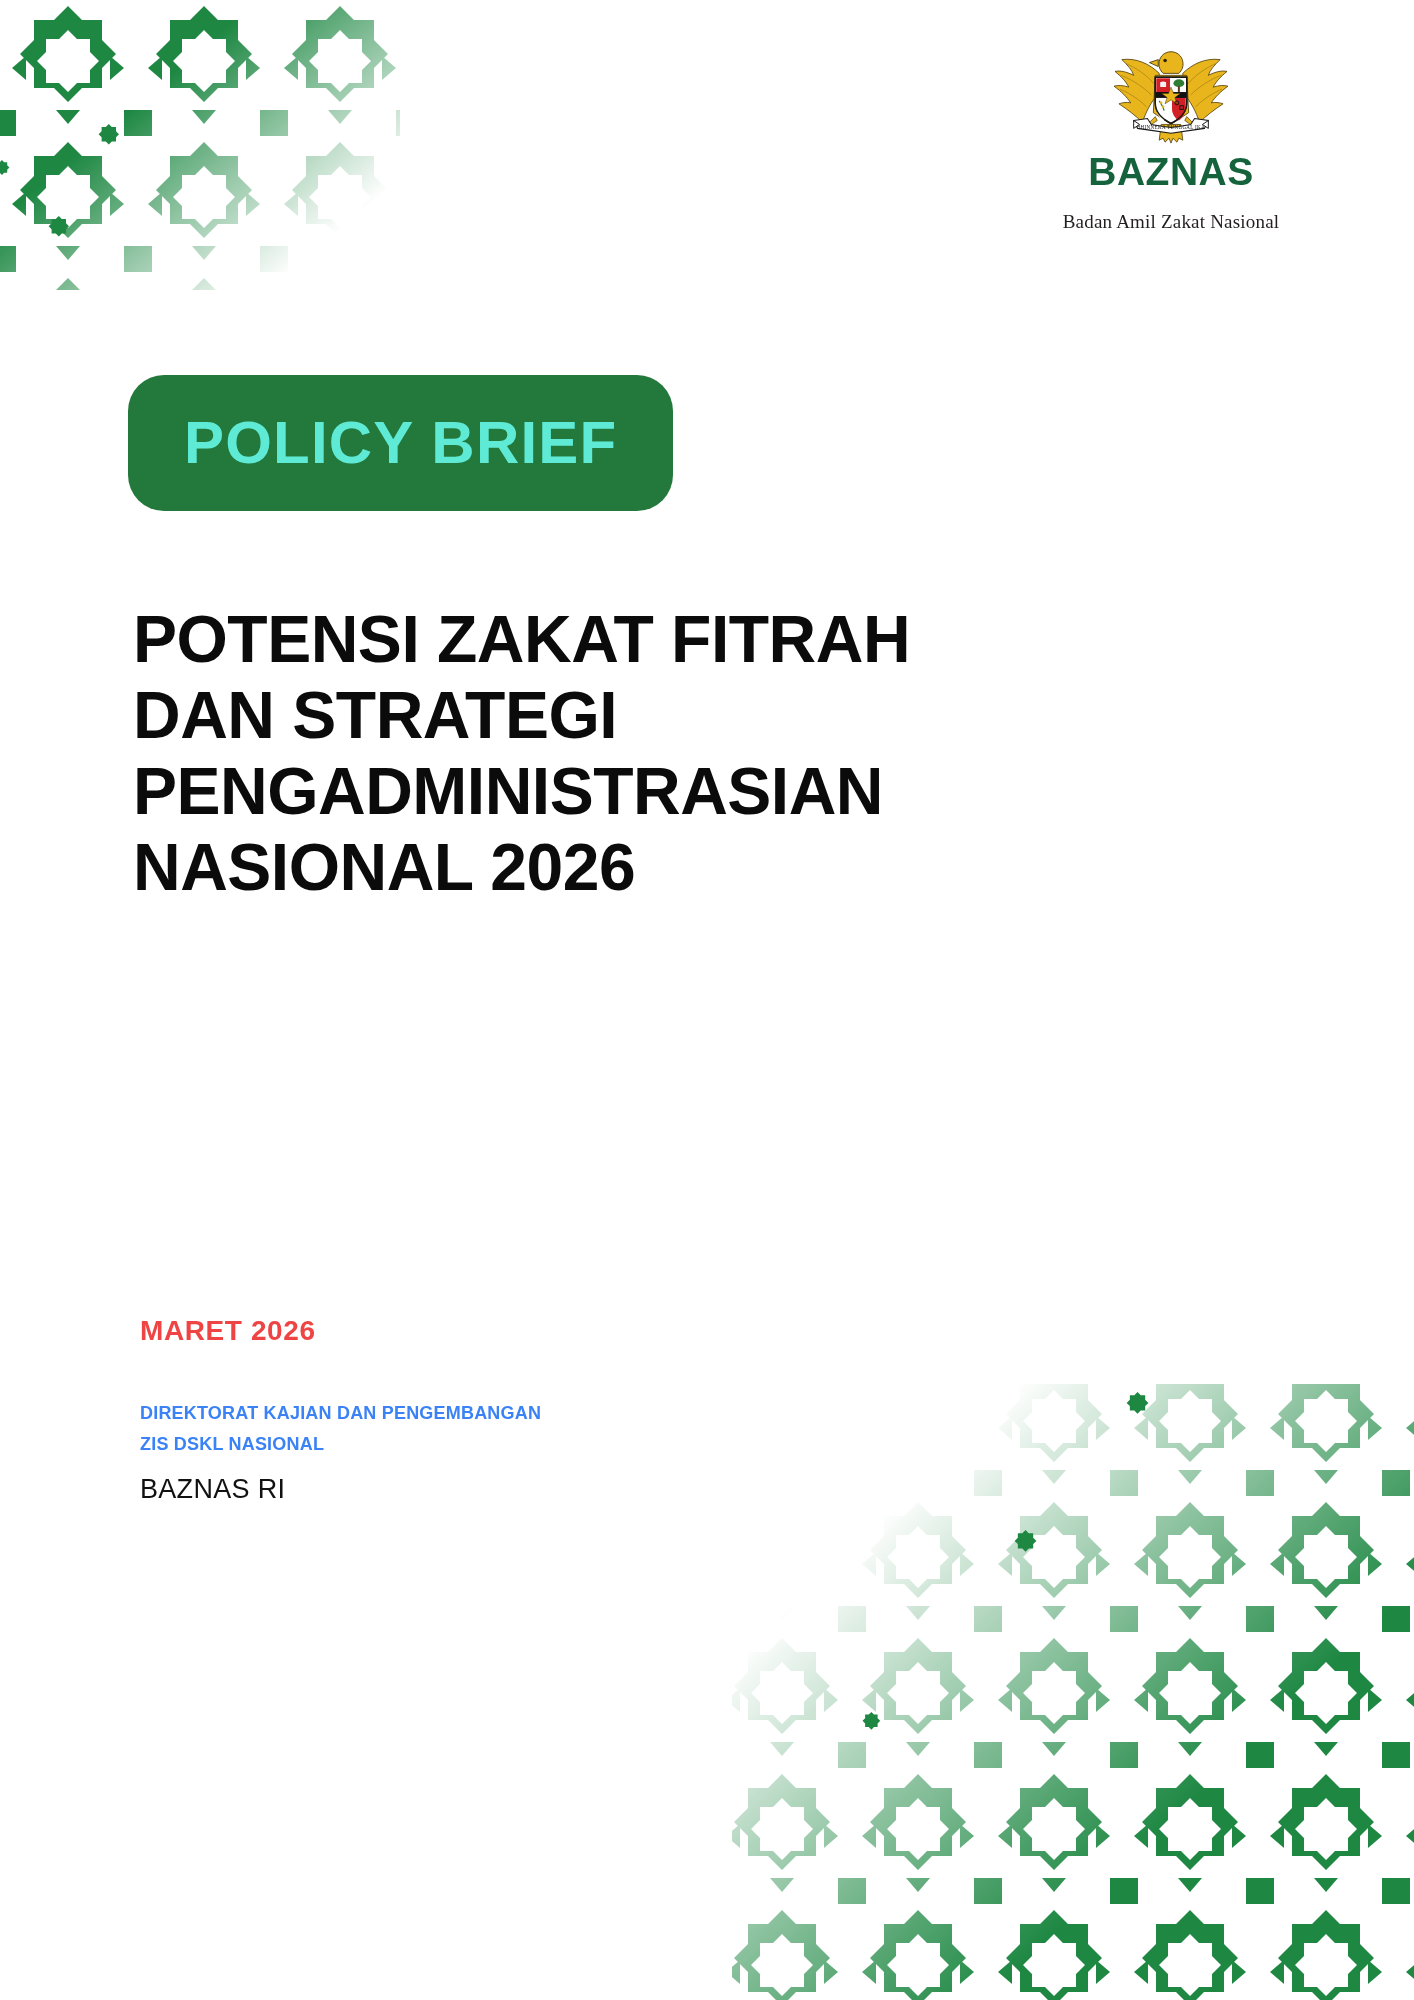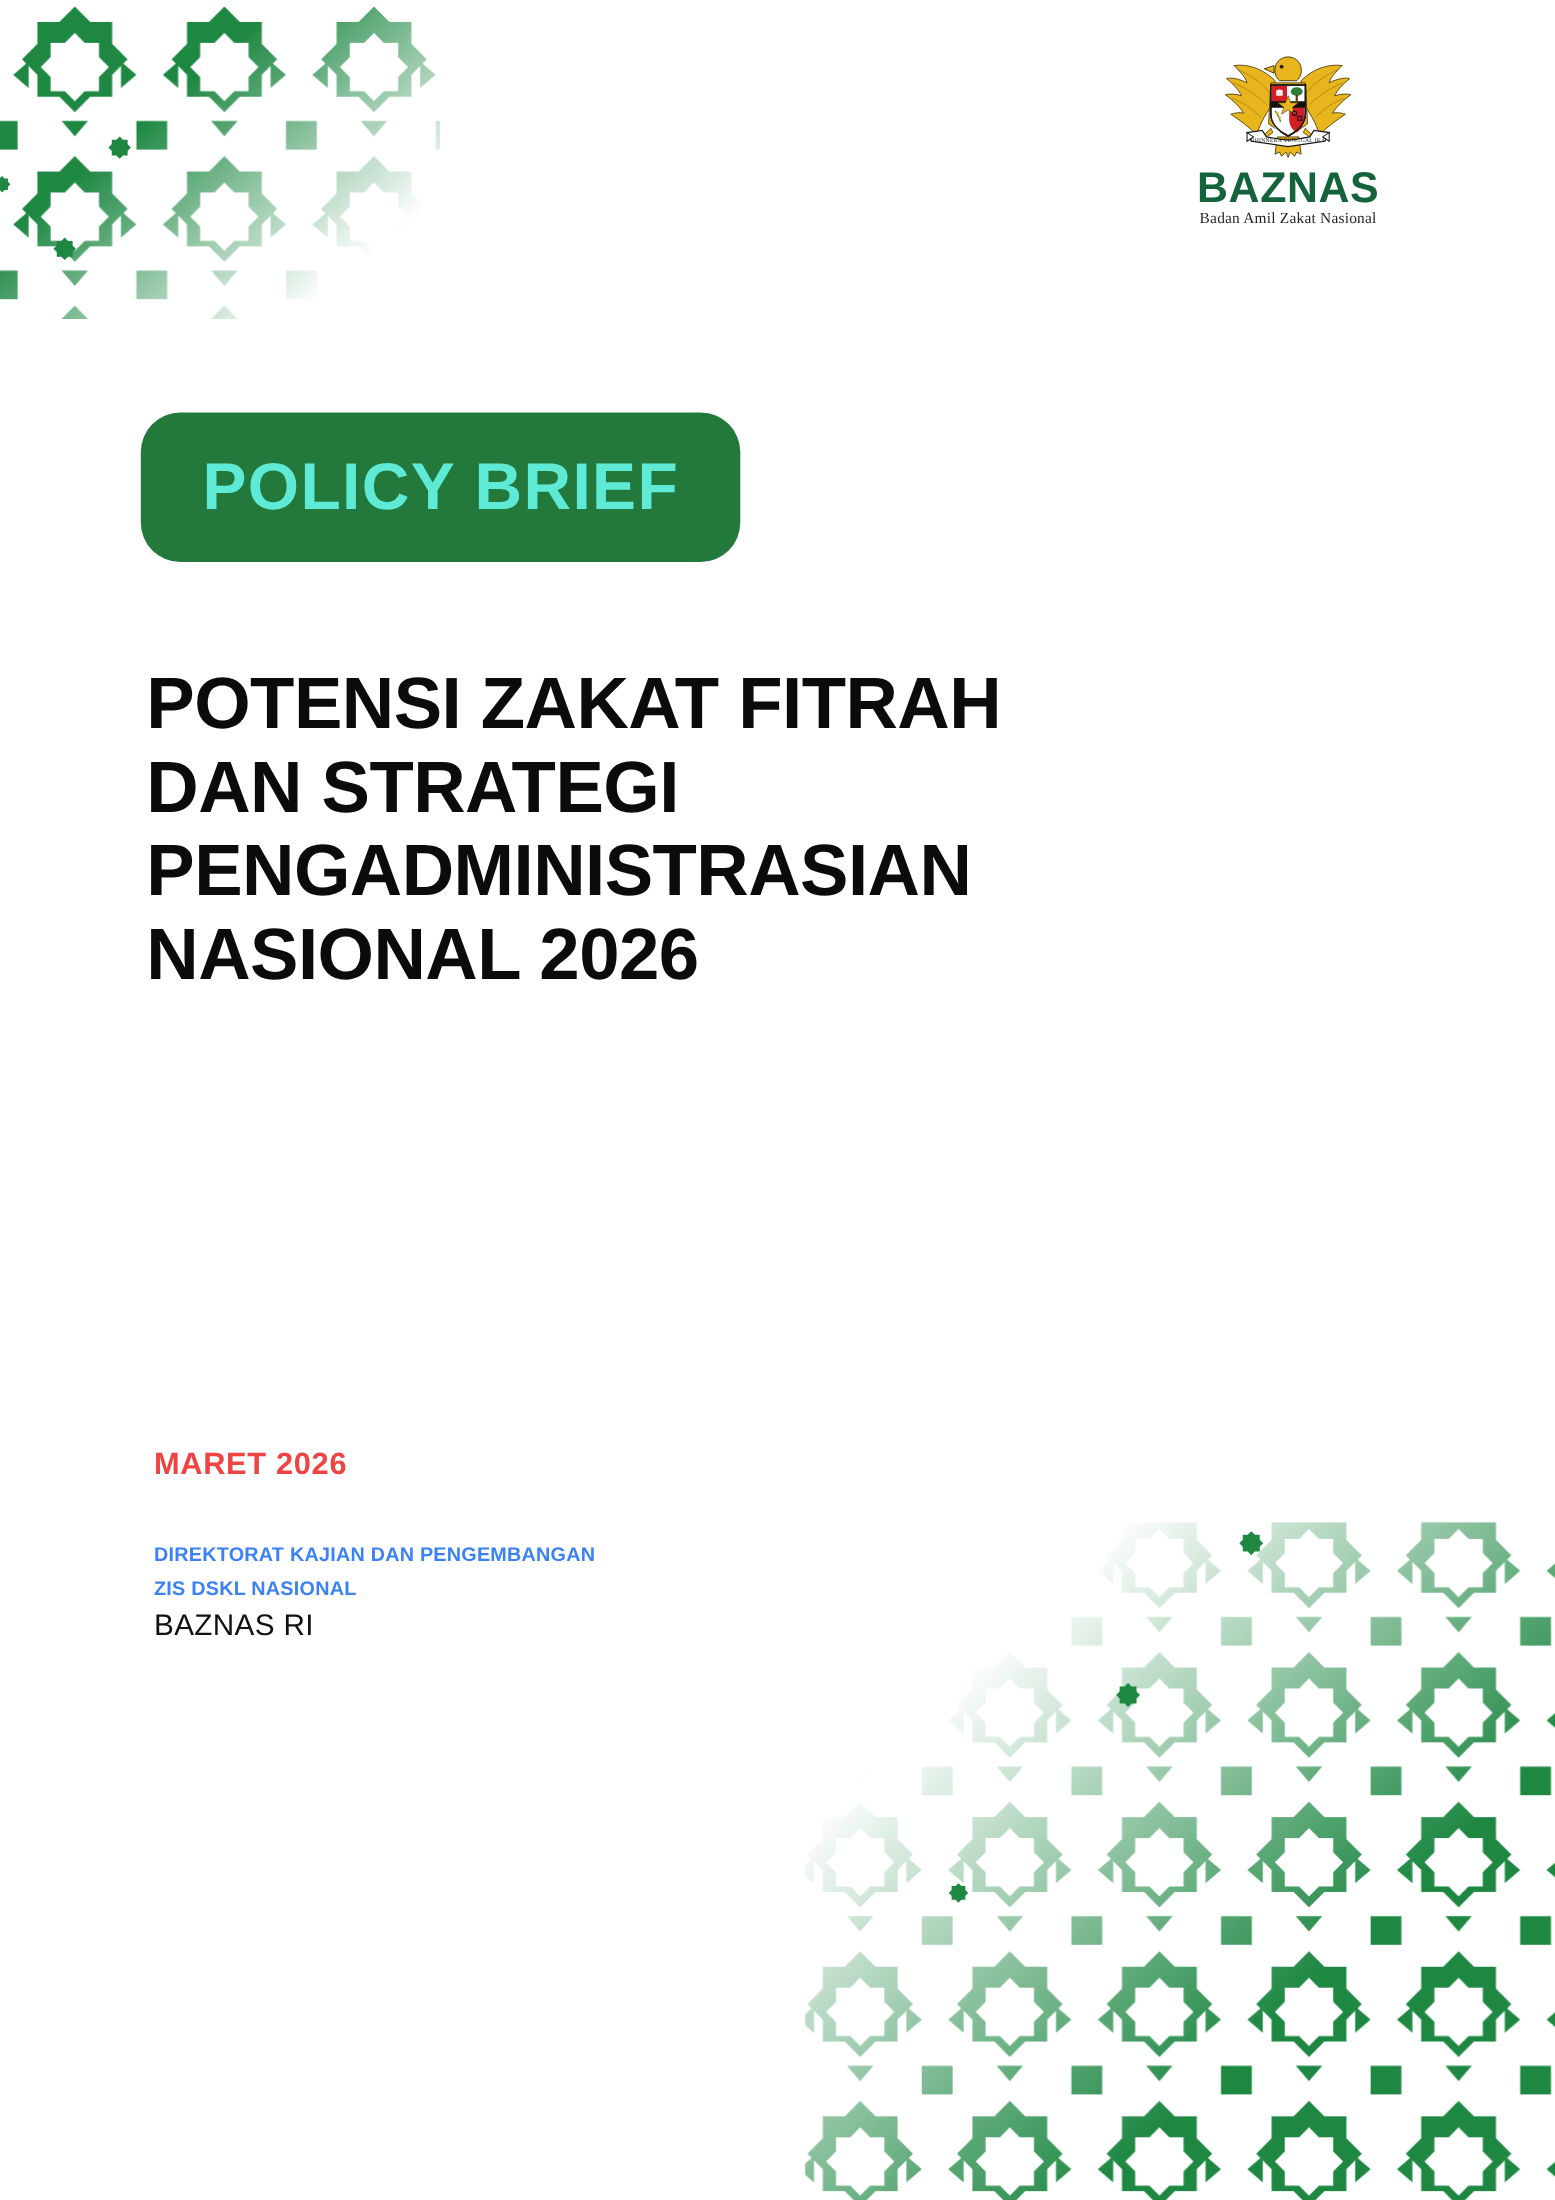--- a/index.html
+++ b/index.html
@@ -56,24 +56,24 @@
     font-family: "Liberation Sans", sans-serif;
     font-weight: bold;
     font-size: 39px;
     letter-spacing: 0.5px;
     color: #15633C;
     line-height: 1.02;
     margin-top: 2px;
   }
   #baznas-tagline {
     font-family: "Liberation Serif", serif;
-    font-size: 14px;
+    font-size: 19px;
     color: #231f20;
     letter-spacing: 0.2px;
-    margin-top: 0;
+    margin-top: 19px;
   }
 
   
   #policy-badge {
     position: absolute;
     left: 128px;
     top: 375px;
     height: 136px;
     padding: 0 56px;
     display: flex;
@@ -132,21 +132,21 @@
     color: #3b82f6;
     line-height: 31px;
     white-space: nowrap;
   }
   #meta-institution {
     font-weight: normal;
     font-size: 27px;
     letter-spacing: 0.3px;
     color: #111111;
     line-height: 33px;
-    margin-top: 1px;
+    margin-top: 13px;
   }
 </style>
 </head>
 <body>
 
 <div id="page">
 
   <svg id="ornament-top-left" class="ornament" viewBox="0 0 430 300" xmlns="http://www.w3.org/2000/svg">
     <defs>
 

